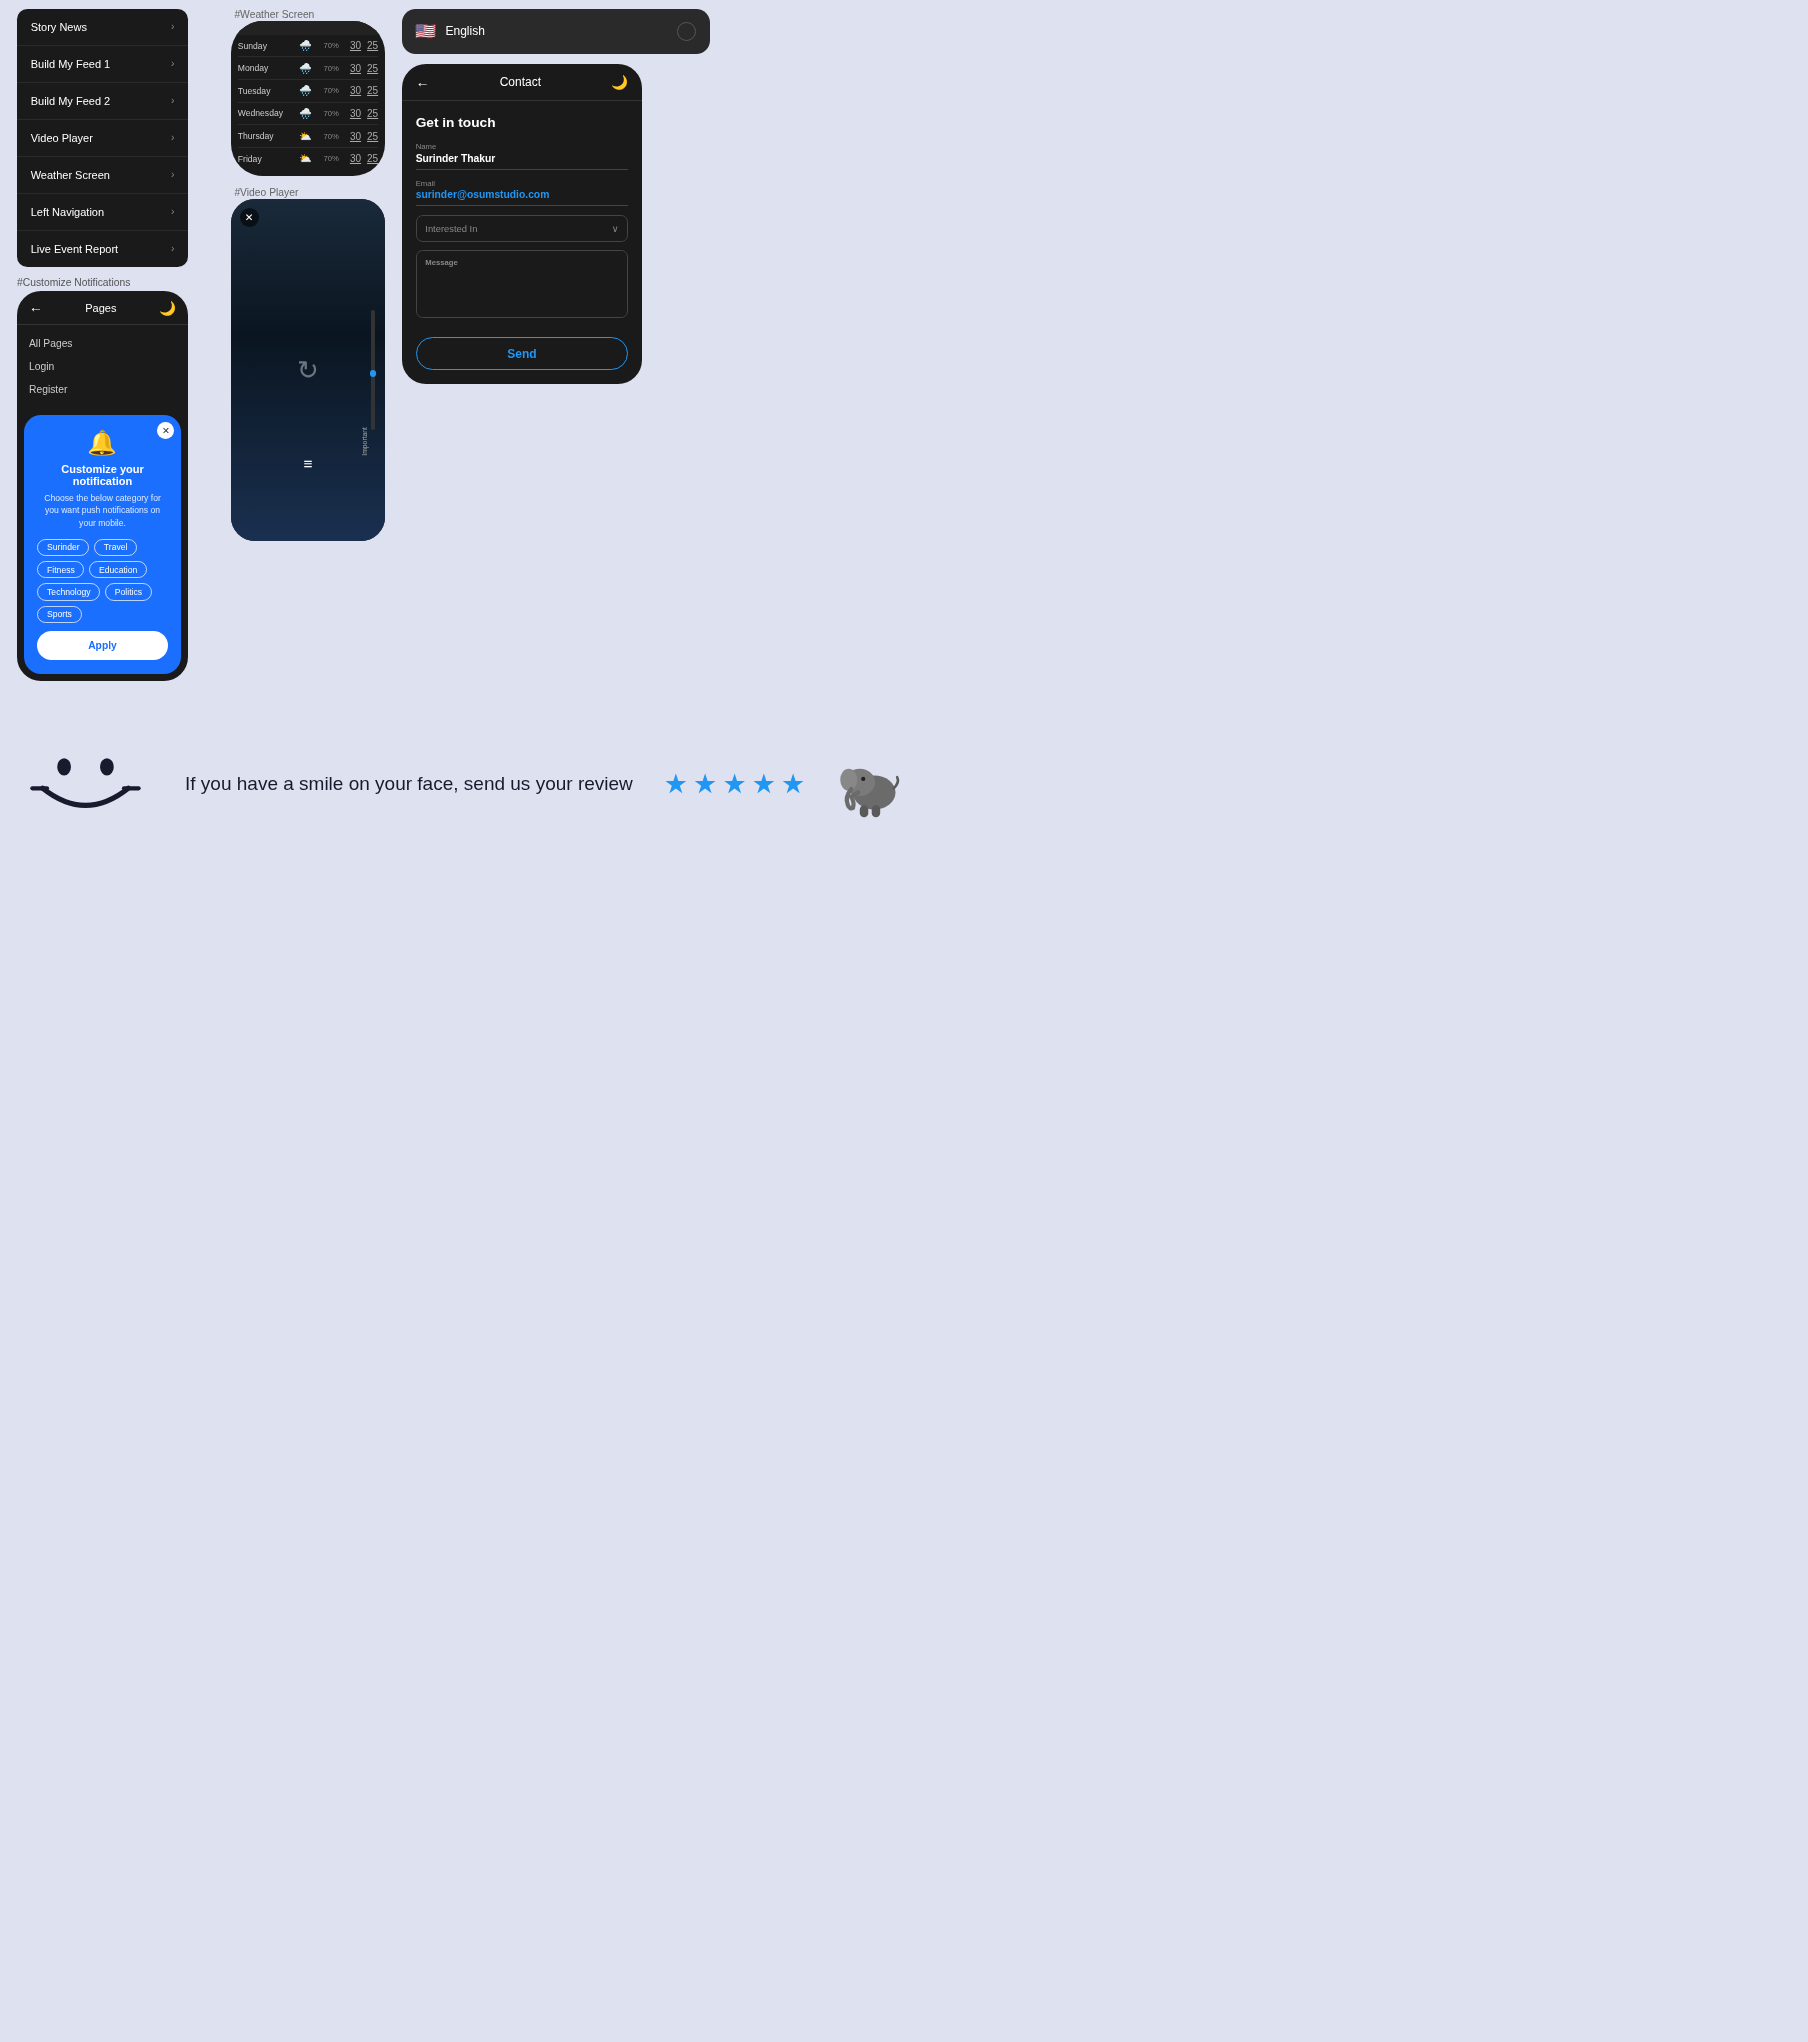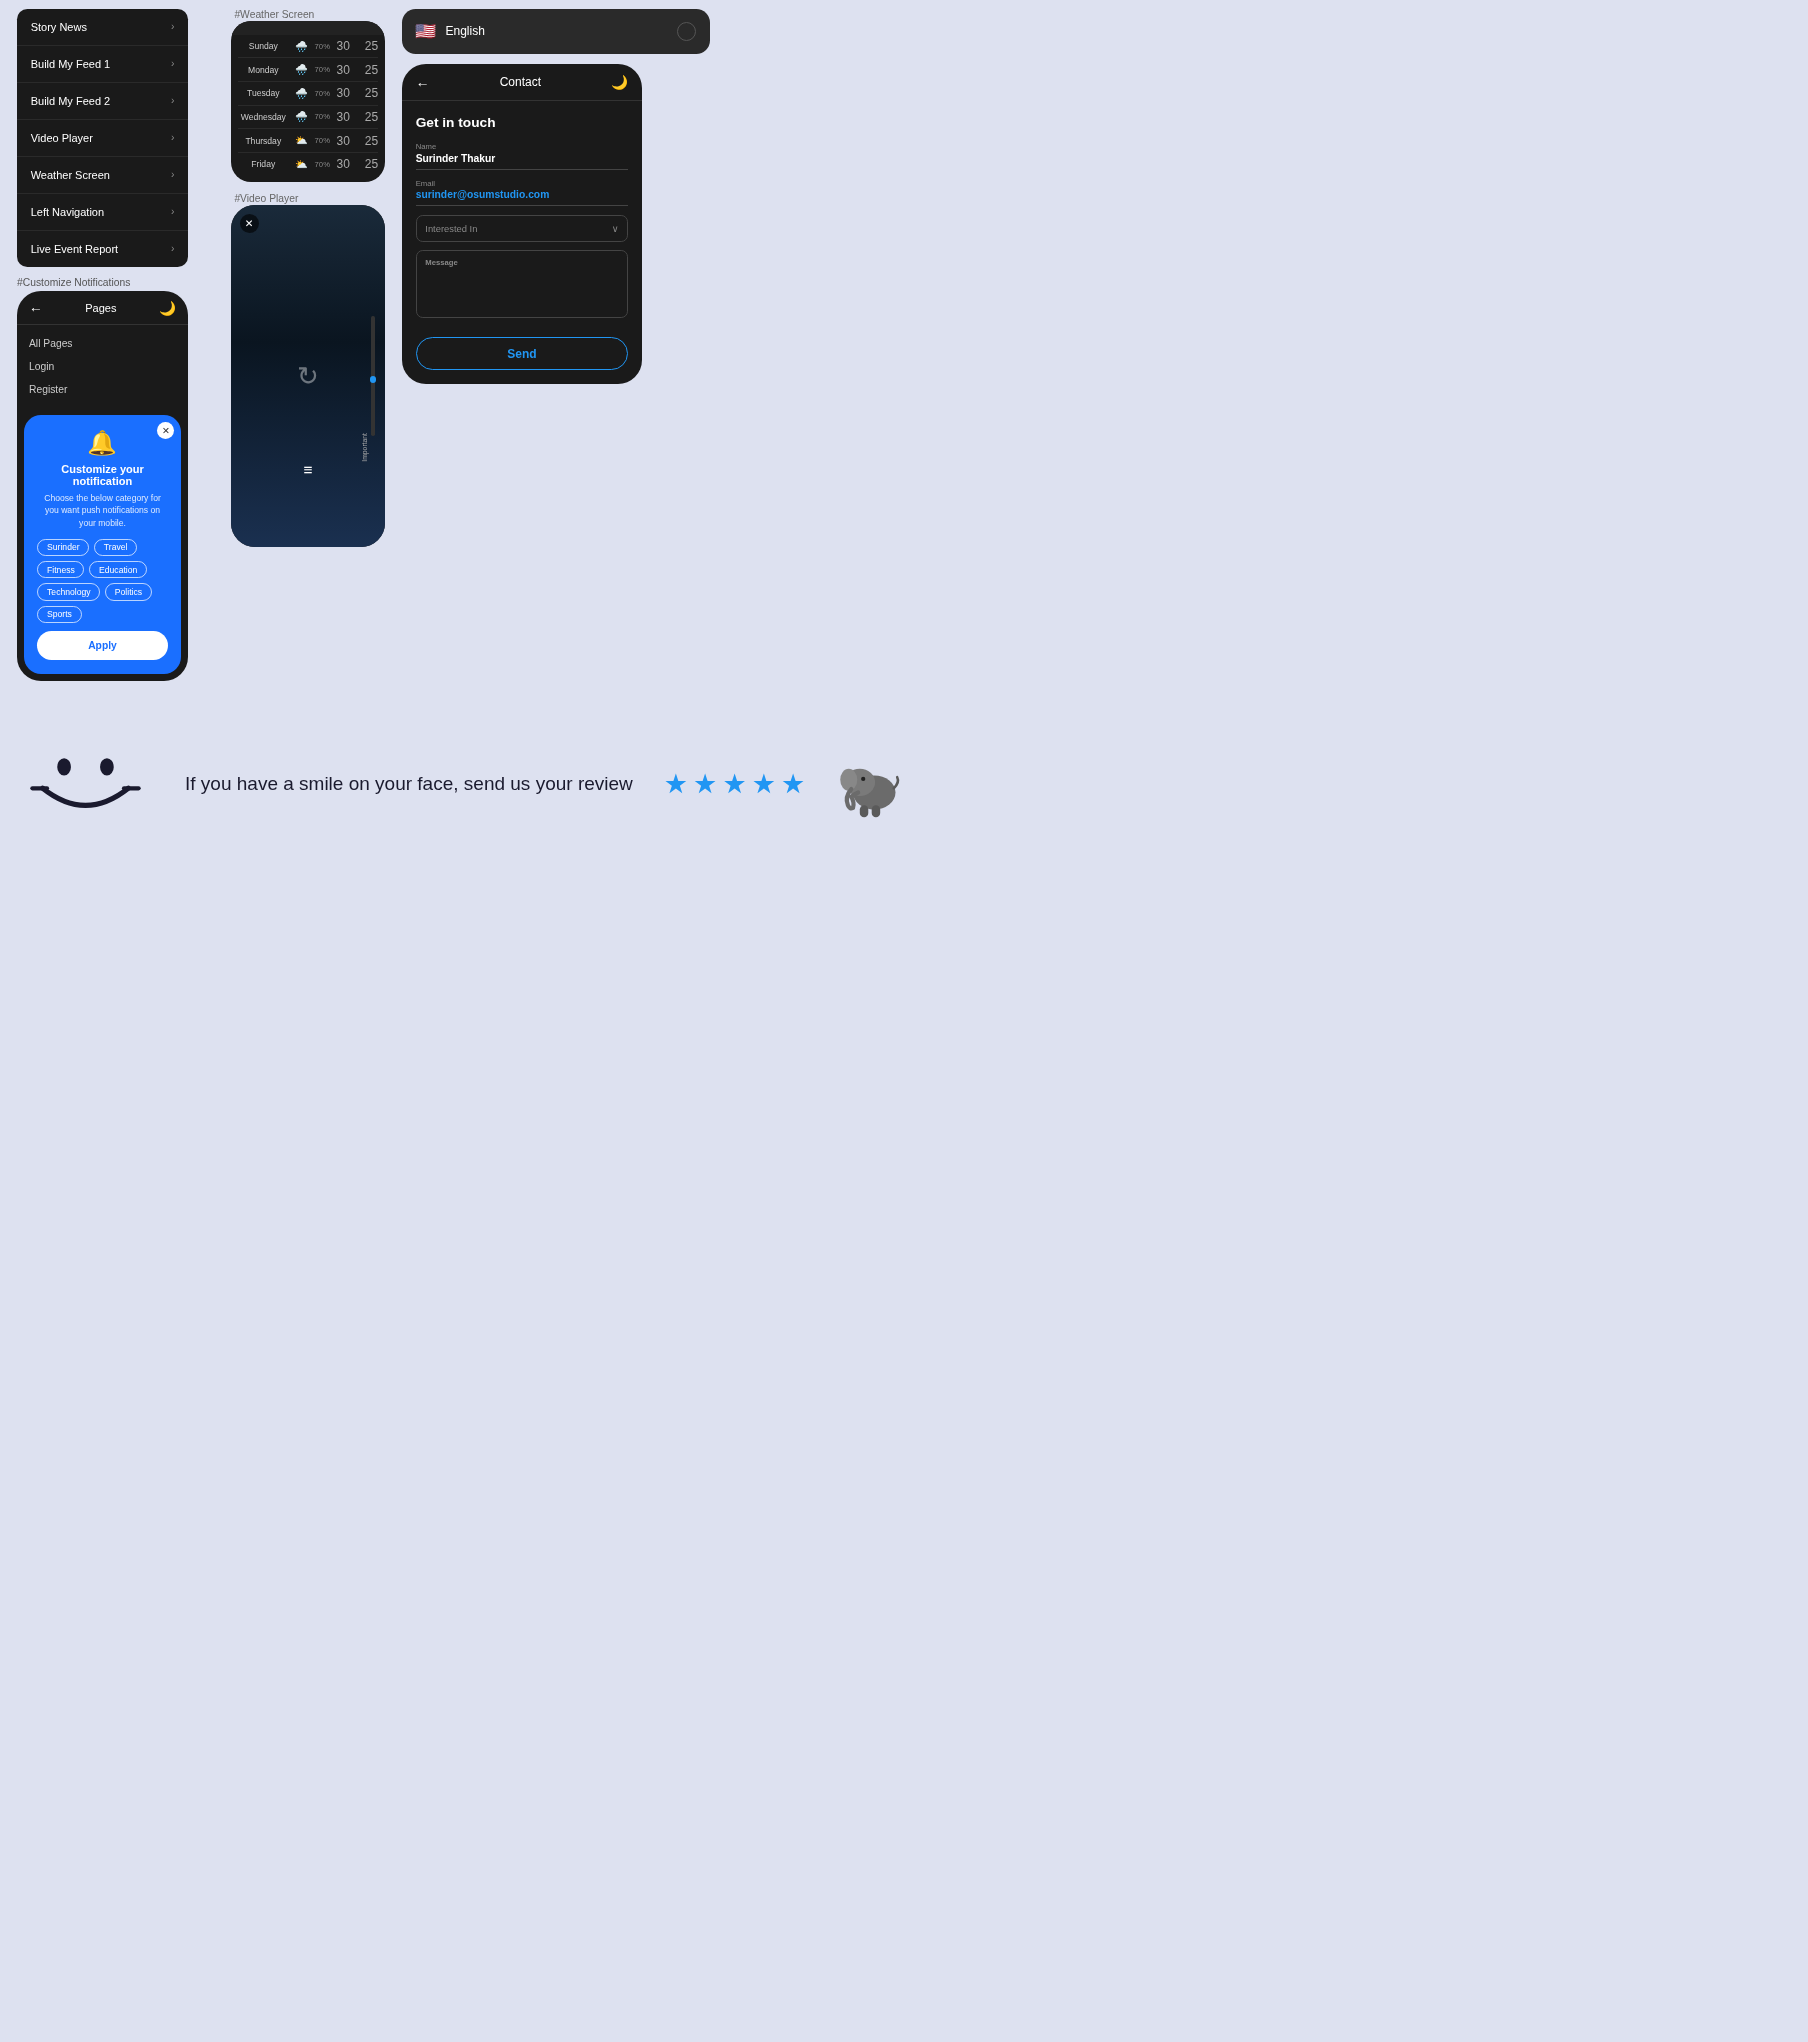--- a/index.html
+++ b/index.html
@@ -165,24 +165,23 @@
     .middle-col {
       display: flex;
       flex-direction: column;
       gap: 10.3px;
       flex: 0 0 auto;
     }
 
     
     .weather-phone {
       background: #1a1a1a;
-      border-radius: 20px;
+      border-radius: 32px;
       overflow: hidden;
       width: 154px;
-      text-align: center;
     }
     .weather-phone-header {
       display: flex;
       justify-content: space-between;
       align-items: center;
       padding: 6.8px 10.3px;
       background: #222;
     }
     .weather-table { width: 100%; padding: 0 6.8px 6.8px; }
     .weather-row {
@@ -191,21 +190,21 @@
       justify-content: space-between;
       padding: 4.3px 0;
       border-bottom: 0.9px solid #2a2a2a;
       color: #ccc;
       font-size: 8.6px;
     }
     .weather-row:last-child { border-bottom: none; }
     .weather-day { width: 51px; }
     .weather-icon { font-size: 10.3px; }
     .weather-percent { color: #888; font-size: 7.7px; }
-    .weather-nums { display: flex; gap: 15px; color: #aaa; font-size: 12px; }
+    .weather-nums { display: flex; gap: 6px; color: #aaa; font-size: 10px; text-decoration: underline; }
 
     
     .video-phone {
       background: #111;
       border-radius: 24px;
       overflow: hidden;
       width: 154px;
       height: 342px;
       position: relative;
     }

